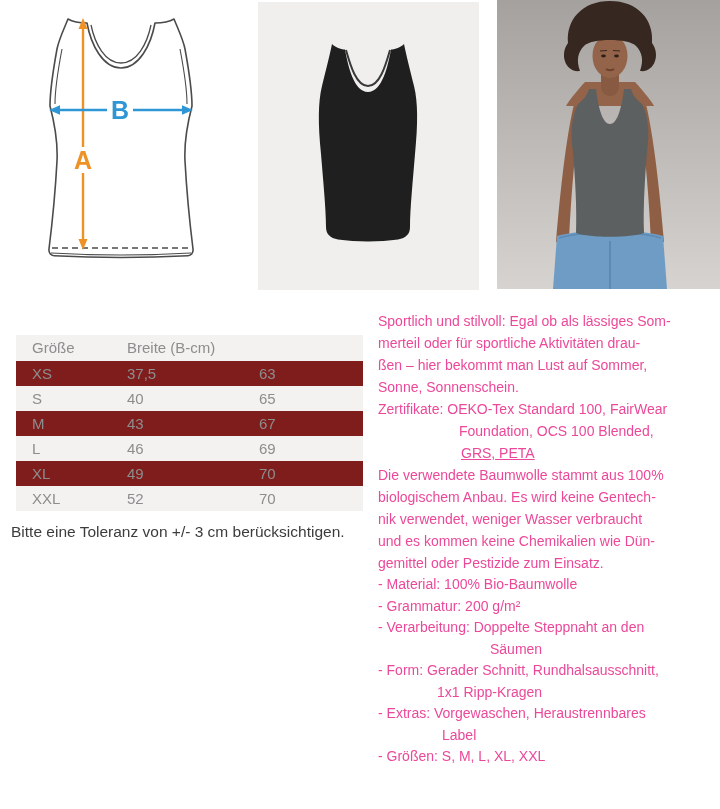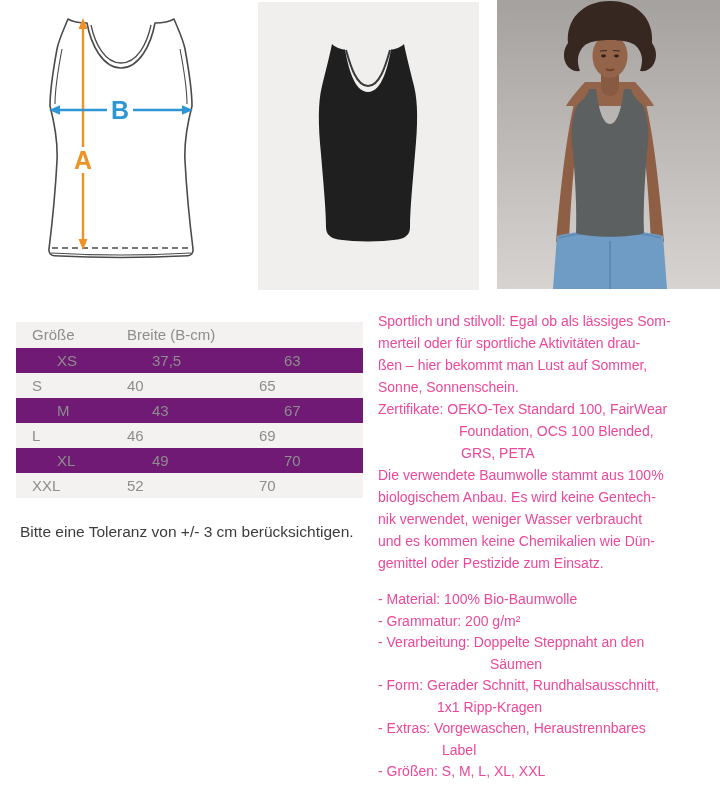--- a/index.html
+++ b/index.html
@@ -9,39 +9,39 @@
 
   
   .img-box { position:absolute; }
   #diagram-box   { left:45px;  top:13px; width:152px; height:250px; }
   #product-box   { left:258px; top:2px;  width:221px; height:288px; background:#f0efee; }
   #model-box     { left:497px; top:0;    width:223px; height:289px; }
   .img-box svg { display:block; width:100%; height:100%; }
   svg text.mlabel { font-family:"Liberation Sans", sans-serif; font-weight:bold; font-size:25px; }
 
   
-  .size-table { position:absolute; left:16px; top:322px; width:347px;
+  .size-table { position:absolute; left:16px; top:335px; width:347px;
                 font-size:15px; color:#8d8d8d; }
   .trow { display:flex; height:25px; line-height:25px; }
   .trow.thead { height:26px; line-height:26px; background:#f3f2f0; }
-  .trow.dark  { background:#701a75;padding-left:25px; }
+  .trow.dark  { background:#7f1d1d; }
   .trow.light { background:#f3f2f0; }
   .c1 { width:111px; padding-left:16px; }
   .c2 { width:132px; }
   .c3 { flex:1; }
 
-  .note { position:absolute; left:20px; top:523px; width:350px;
+  .note { position:absolute; left:11px; top:523px; width:350px;
           font-size:15.5px; color:#3c3c3c; }
 
   
   .desc { position:absolute; left:378px; top:310px; width:342px;
           font-size:14px; color:#ec4899; }
   .dblock { line-height:22px; }
   .dblock + .dblock { margin-top:0; }
-  .dblock.compact { line-height:21.5px; margin-top:15px; }
+  .dblock.compact { line-height:21.5px; }
   .dline { white-space:nowrap; }
 </style>
 </head>
 <body>
 
 <div class="page">
 
   <div class="img-box" id="diagram-box">
     <svg viewBox="0 0 152 250">
 
@@ -203,21 +203,21 @@
   <div class="desc" id="desc">
       <div class="dblock">
         <div class="dline">Sportlich und stilvoll: Egal ob als lässiges Som-</div>
         <div class="dline">merteil oder für sportliche Aktivitäten drau-</div>
         <div class="dline">ßen – hier bekommt man Lust auf Sommer,</div>
         <div class="dline">Sonne, Sonnenschein.</div>
       </div>
       <div class="dblock">
         <div class="dline">Zertifikate: OEKO-Tex Standard 100, FairWear</div>
         <div class="dline" style="padding-left: 81px;">Foundation, OCS 100 Blended,</div>
-        <div class="dline" style="padding-left: 83px;">GRS, PETA</div>
+        <div class="dline" style="padding-left: 83px; text-decoration: underline;">GRS, PETA</div>
       </div>
       <div class="dblock">
         <div class="dline">Die verwendete Baumwolle stammt aus 100%</div>
         <div class="dline">biologischem Anbau. Es wird keine Gentech-</div>
         <div class="dline">nik verwendet, weniger Wasser verbraucht</div>
         <div class="dline">und es kommen keine Chemikalien wie Dün-</div>
         <div class="dline">gemittel oder Pestizide zum Einsatz.</div>
       </div>
       <div class="dblock compact">
         <div class="dline">- Material: 100% Bio-Baumwolle</div>

